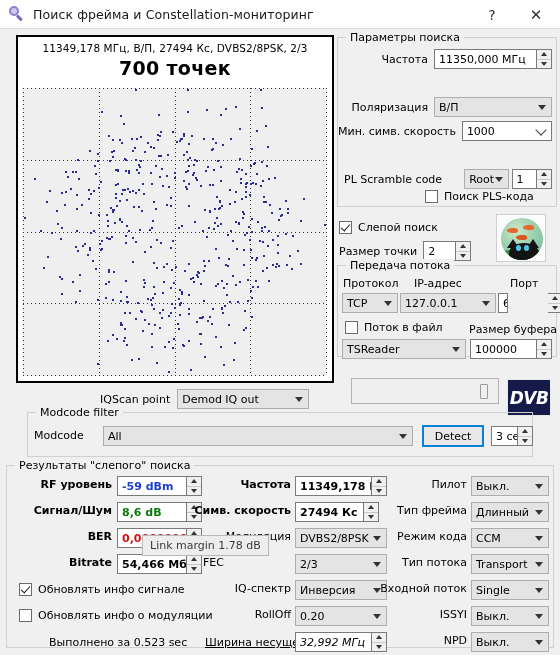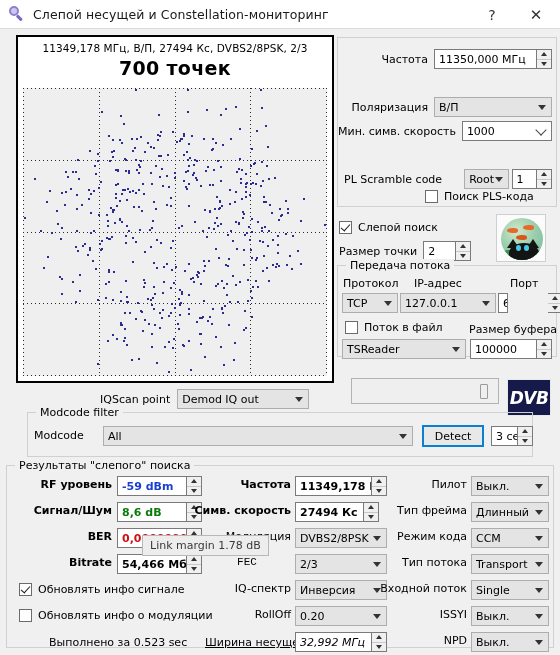--- a/index.html
+++ b/index.html
@@ -206,21 +206,21 @@
   .val-bold{ font-weight:bold; }
 </style>
 </head>
 <body>
 
 <div id="titlebar">
   <div id="app-icon">
     <div class="mag-c"></div>
       <div class="mag-h"></div>
   </div>
-  <div id="title-text">Слепой несущей и Constellation-мониторинг</div>
+  <div id="title-text">Поиск фрейма и Constellation-мониторинг</div>
   <div class="tb-btn" id="btn-help">?</div>
   <div class="tb-btn" id="btn-close">✕</div>
 </div>
 
 <div id="const-panel">
   <div id="const-head">
     <div id="const-sub">11349,178 МГц, В/П, 27494 Кс, DVBS2/8PSK, 2/3</div>
     <div id="const-count">700 точек</div>
   </div>
   <div id="plot">
@@ -735,20 +735,21 @@
         <span class="pt" style="left:160.8px;top:182.0px;width:2px;height:2px"></span>
         <span class="pt" style="left:196.9px;top:25.6px;width:2px;height:2px"></span>
         <span class="pt" style="left:220.3px;top:160.9px;width:2px;height:2px"></span>
         <span class="pt" style="left:112.3px;top:152.6px;width:2px;height:2px"></span>
         <span class="pt" style="left:142.9px;top:116.4px;width:2px;height:2px"></span>
       </div>
   </div>
 </div>
 
 <div class="group" id="g-search">
+  <span class="cap">Параметры поиска</span>
 
   <div class="srow" style="left:6px; top:11px; width:208px; justify-content:flex-end;">
     <span class="lbl">Частота</span>
     <div class="fieldspin" style="width:118px; margin-left:6px;">
       <div class="tbox">11350,000 МГц</div>
       <div class="spin">
           <i></i>
           <i></i>
         </div>
     </div>
@@ -939,21 +940,21 @@
         <i></i>
         <i></i>
       </div>
   </div>
 
   <div class="srow" style="left:196px; top:64px; width:88px; justify-content:flex-end;">
     <span class="lbl">Модуляция</span>
   </div>
   <div class="combo" style="position:absolute; left:288px; top:62px; width:92px;">DVBS2/8PSK</div>
 
-  <div class="srow" style="left:196px; top:90px; width:88px; justify-content:center;font-family:Liberation Mono, monospace;">
+  <div class="srow" style="left:196px; top:90px; width:88px; justify-content:flex-start;">
     <span class="lbl">FEC</span>
   </div>
   <div class="combo" style="position:absolute; left:288px; top:88px; width:92px;">2/3</div>
 
   <div class="srow" style="left:196px; top:116px; width:88px; justify-content:flex-end;">
     <span class="lbl">IQ-спектр</span>
   </div>
   <div class="combo" style="position:absolute; left:288px; top:114px; width:92px;">Инверсия</div>
 
   <div class="srow" style="left:196px; top:142px; width:88px; justify-content:flex-end;">

